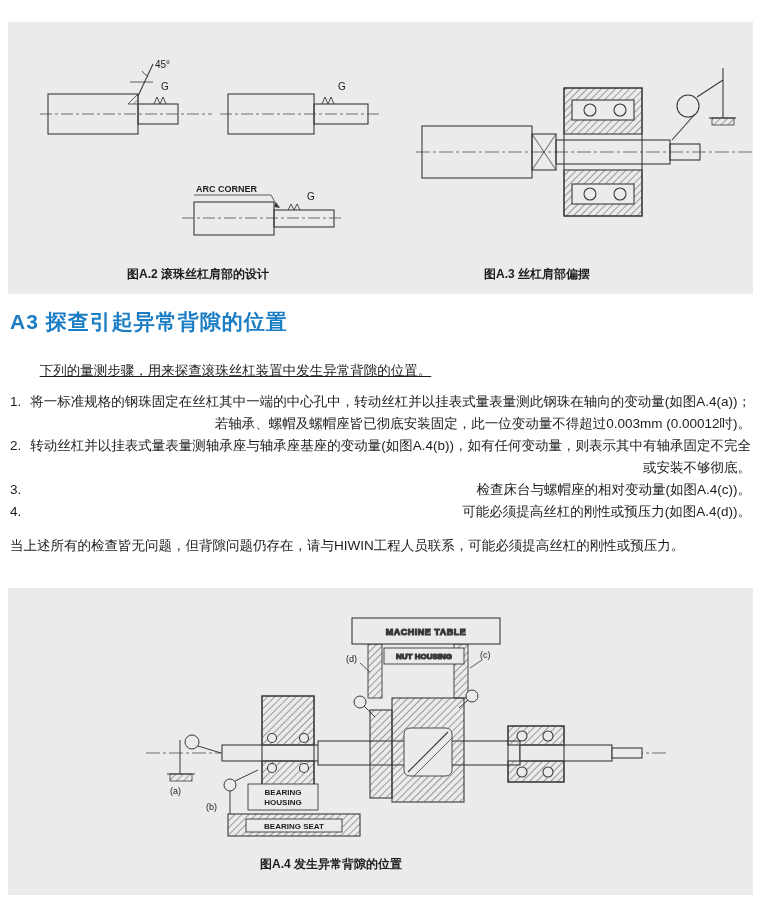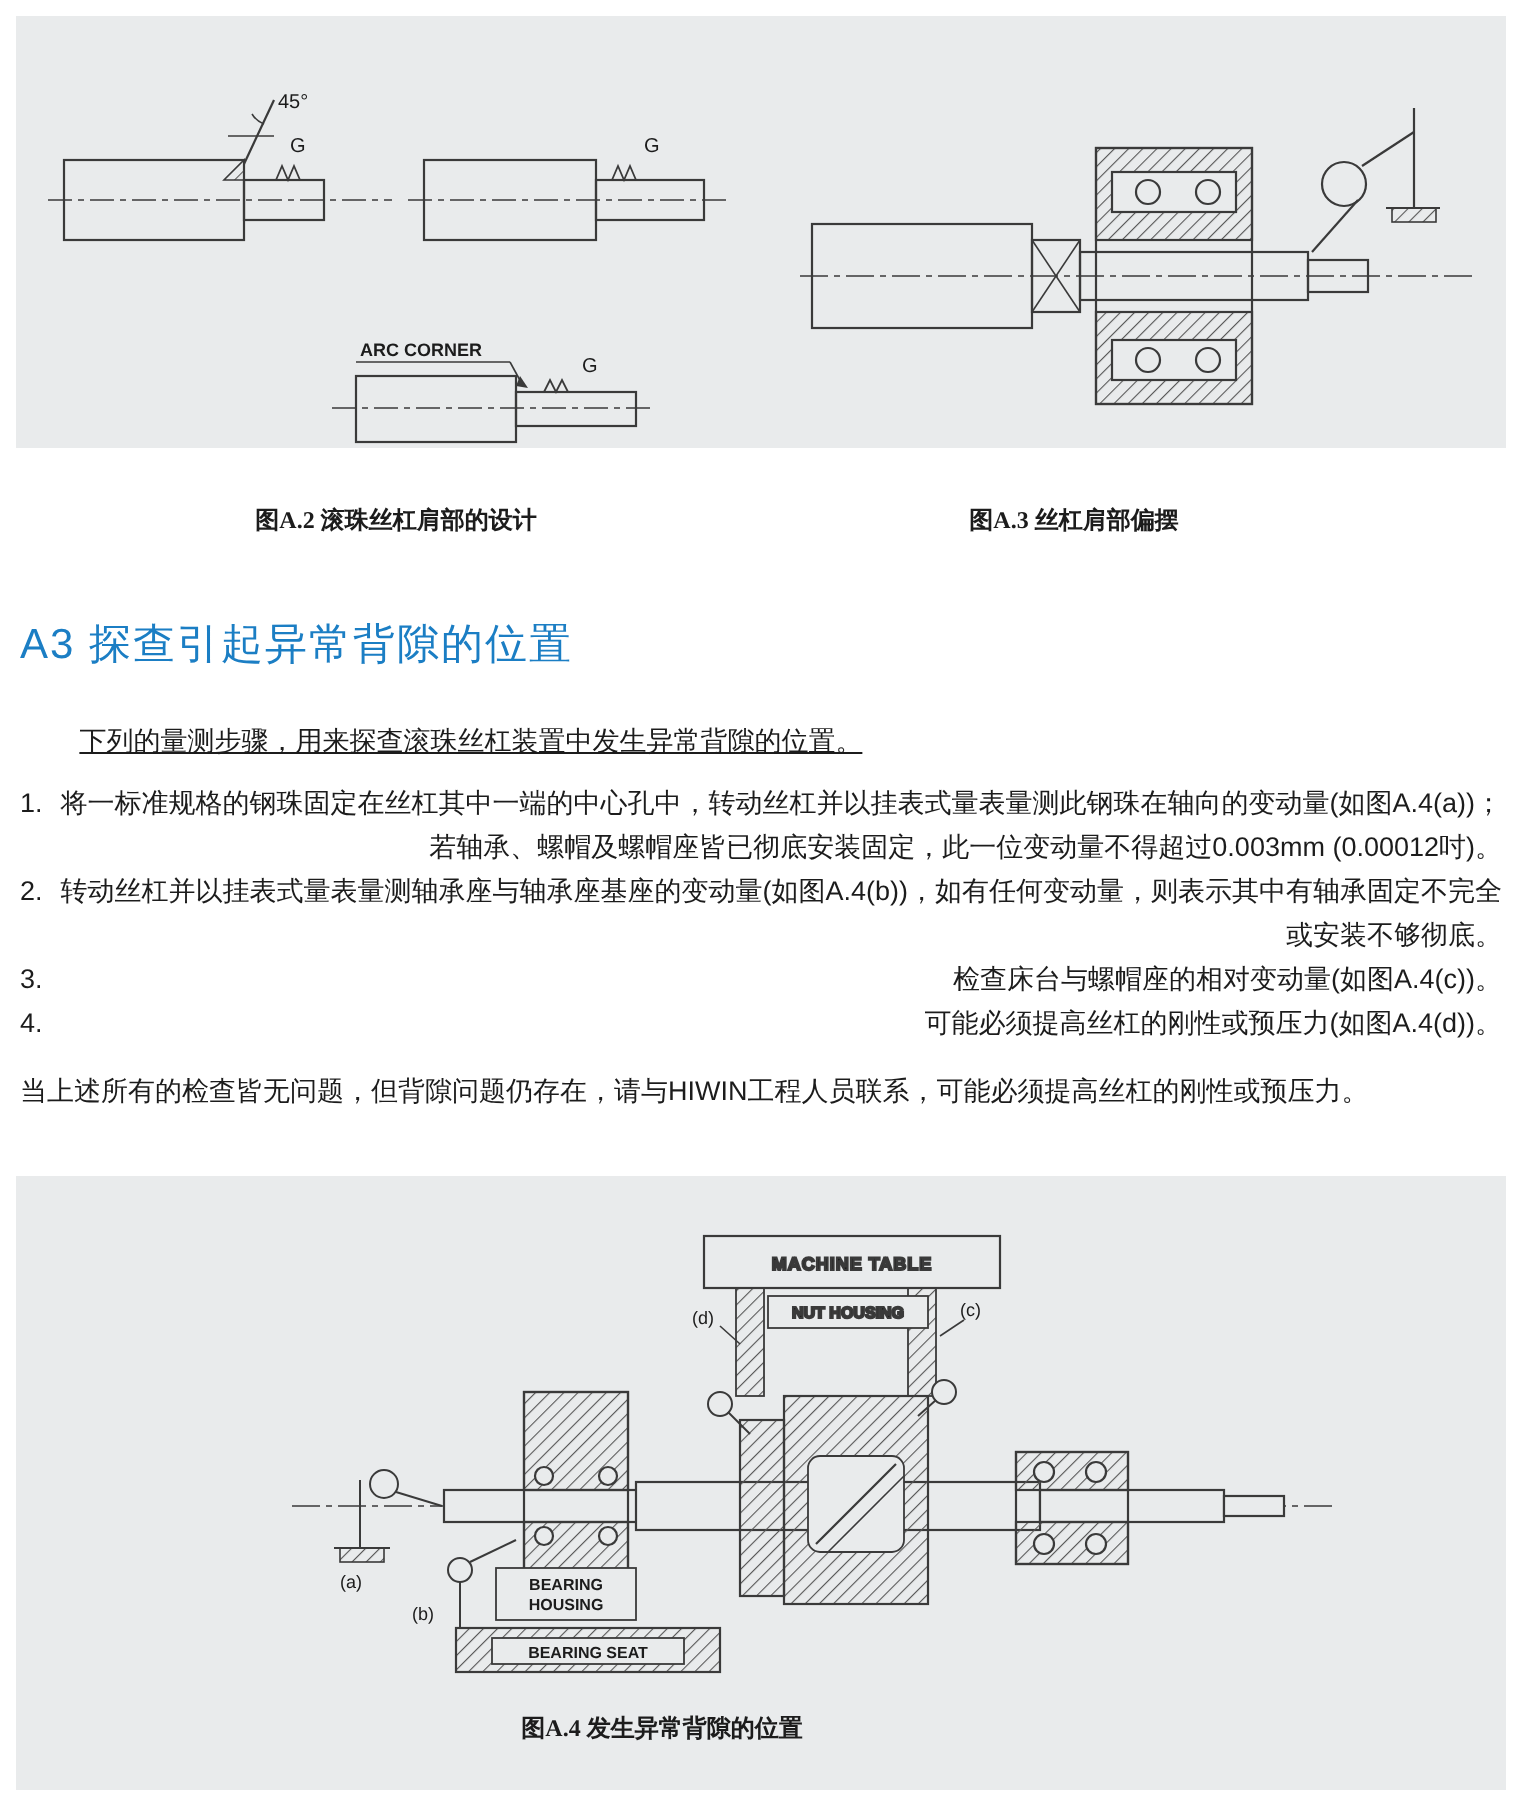--- a/index.html
+++ b/index.html
@@ -6,36 +6,35 @@
   html,body { background:#ffffff; }
   body {
     width:761px; height:903px;
     font-family:"Liberation Sans", sans-serif;
     color:#1c1c1c;
     position:relative;
   }
   .page { position:relative; width:761px; height:903px; background:#fff; overflow:hidden; }
 
   .panel { position:absolute; left:8px; width:745px; background:#e9ebec; }
-  .panel-top { top:8px; height:216px; }
+  .panel-top { top:22px; height:272px;padding-left:16px; }
   .panel-bottom { top:588px; height:307px; }
 
   .fig-caption {
     position:absolute;
     font-size:12px; font-weight:bold; color:#1c1c1c;
     text-align:center;
-    font-family:Liberation Serif, serif;
   }
   .cap-a2 { left:95px; top:244px; width:190px; }
   .cap-a3 { left:434px; top:244px; width:190px; }
   .cap-a4 { left:0; top:268px; width:646px; }
 
   .heading {
     position:absolute; top:308px; left:10px;
-    font-size:21px; font-weight:normal; letter-spacing:1px;
+    font-size:21px; font-weight:bold; letter-spacing:1px;
     color:#1b7ec4;
   }
 
   .text-block {
     position:absolute; top:360px; left:10px; width:741px;
     font-size:13.5px; line-height:22px;
   }
   .intro { text-indent:2.2em; margin-bottom:9px;text-decoration:underline; }
   .list-item { display:flex; }
   .list-item .num { flex:0 0 17px; }

